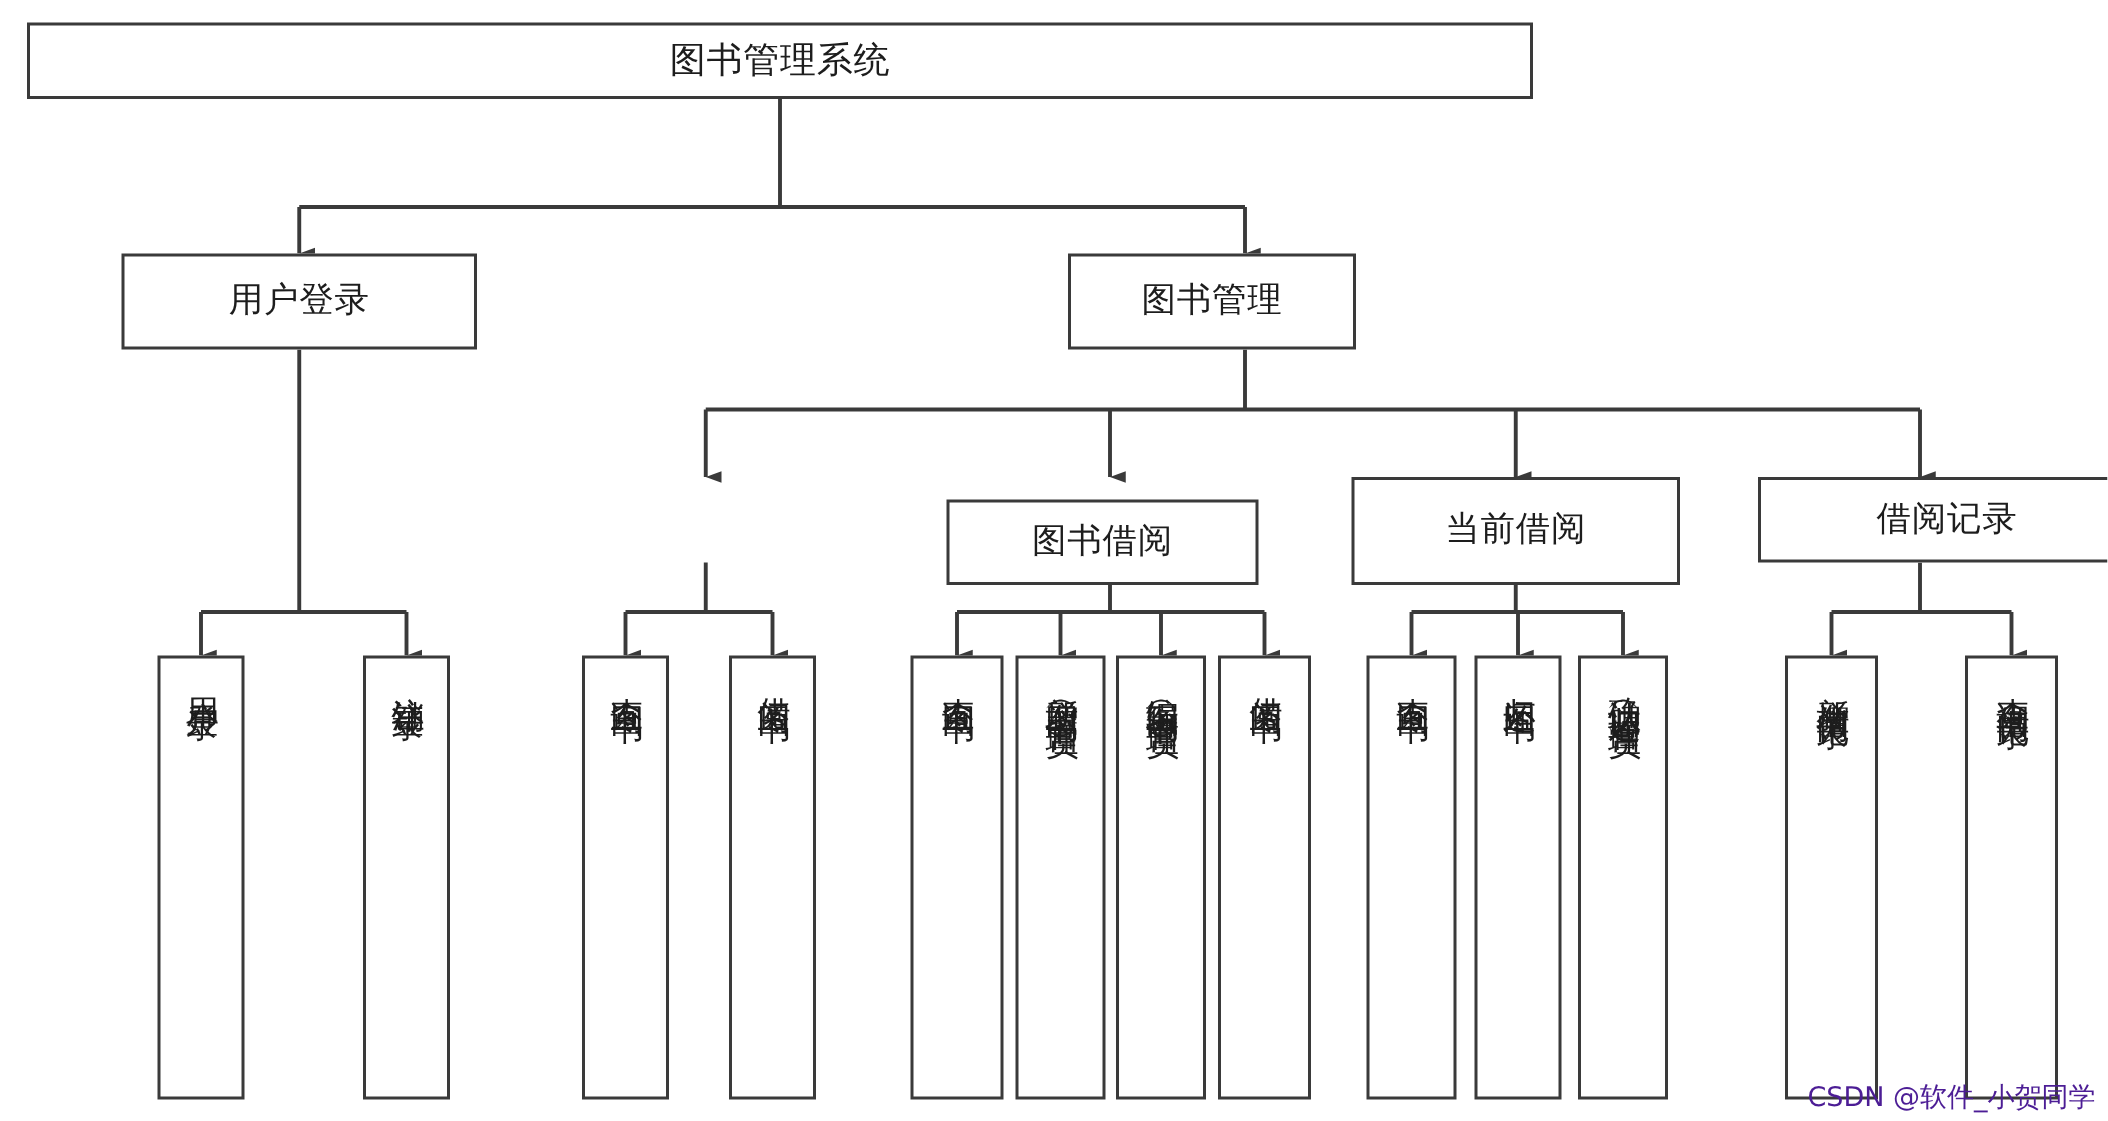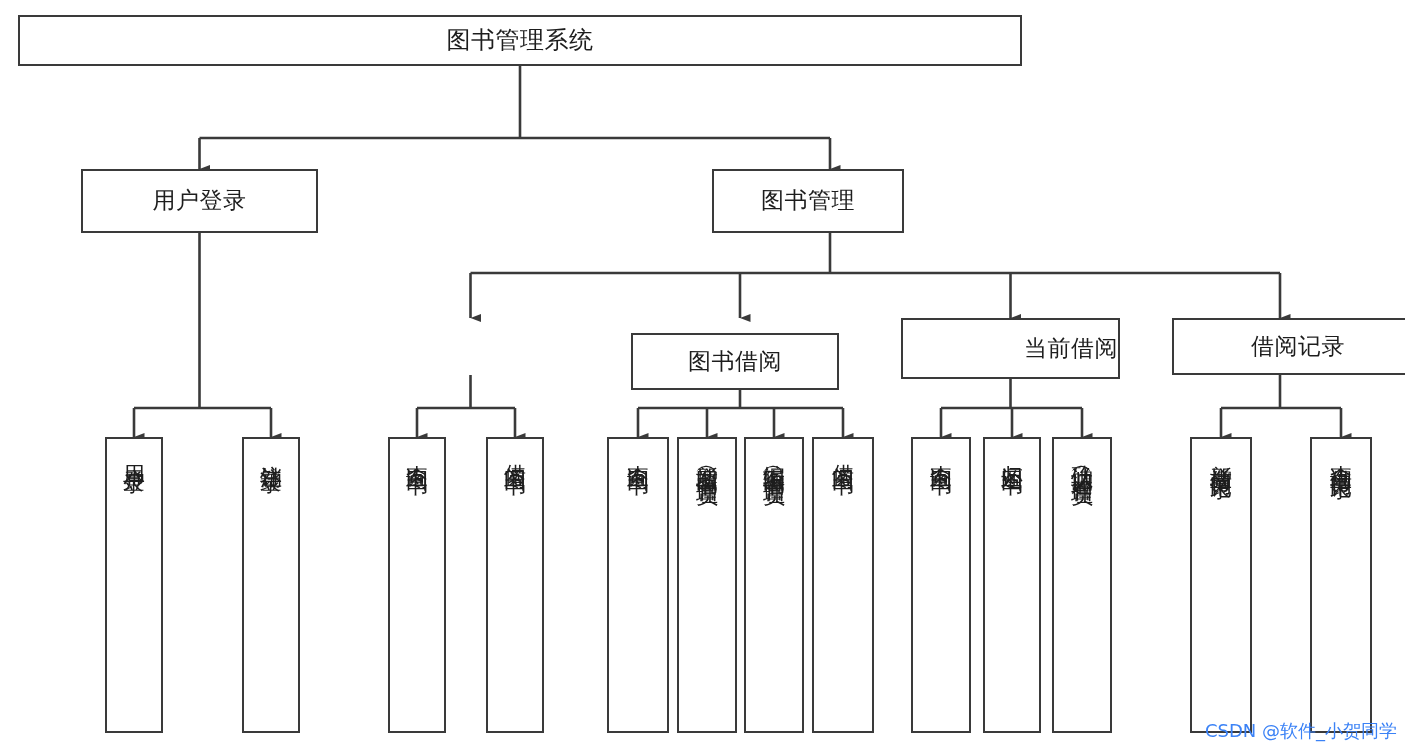--- a/index.html
+++ b/index.html
@@ -59,21 +59,21 @@
     line-height: 1;
   }
   .node.root .node-label {
     font-size: 24px;
   }
   #watermark {
     position: absolute;
     right: 8px;
     bottom: 4px;
     font-size: 18px;
-    color: #3b82f6;
+    color: #4c1d95;
     white-space: nowrap;
     font-family: "DejaVu Sans", "Liberation Sans", sans-serif;
   }
 </style>
 </head>
 <body>
 
 <div id="diagram-root">
 
   <svg id="edge-layer" viewBox="0 0 1405 747" width="1405" height="747" xmlns="http://www.w3.org/2000/svg">
@@ -129,21 +129,21 @@
 
   <div class="node horizontal" style="left:712px; top:169px; width:192px; height:64px;">
     <span class="node-label">图书管理</span>
   </div>
 
 
   <div class="node horizontal" style="left:631px; top:318px; width:208px; height:57px;margin-top:15px;">
     <span class="node-label">图书借阅</span>
   </div>
 
-  <div class="node horizontal" style="left:901px; top:318px; width:219px; height:61px;justify-content:flex-end;">
+  <div class="node horizontal" style="left:901px; top:318px; width:219px; height:72px;">
     <span class="node-label">当前借阅</span>
   </div>
 
   <div class="node horizontal" style="left:1172px; top:318px; width:252px; height:57px;">
     <span class="node-label">借阅记录</span>
   </div>
 
   <div class="node vertical" style="left:105px; top:437px; width:58px; height:296px;">
     <span class="node-label">用户登录</span>
   </div>

